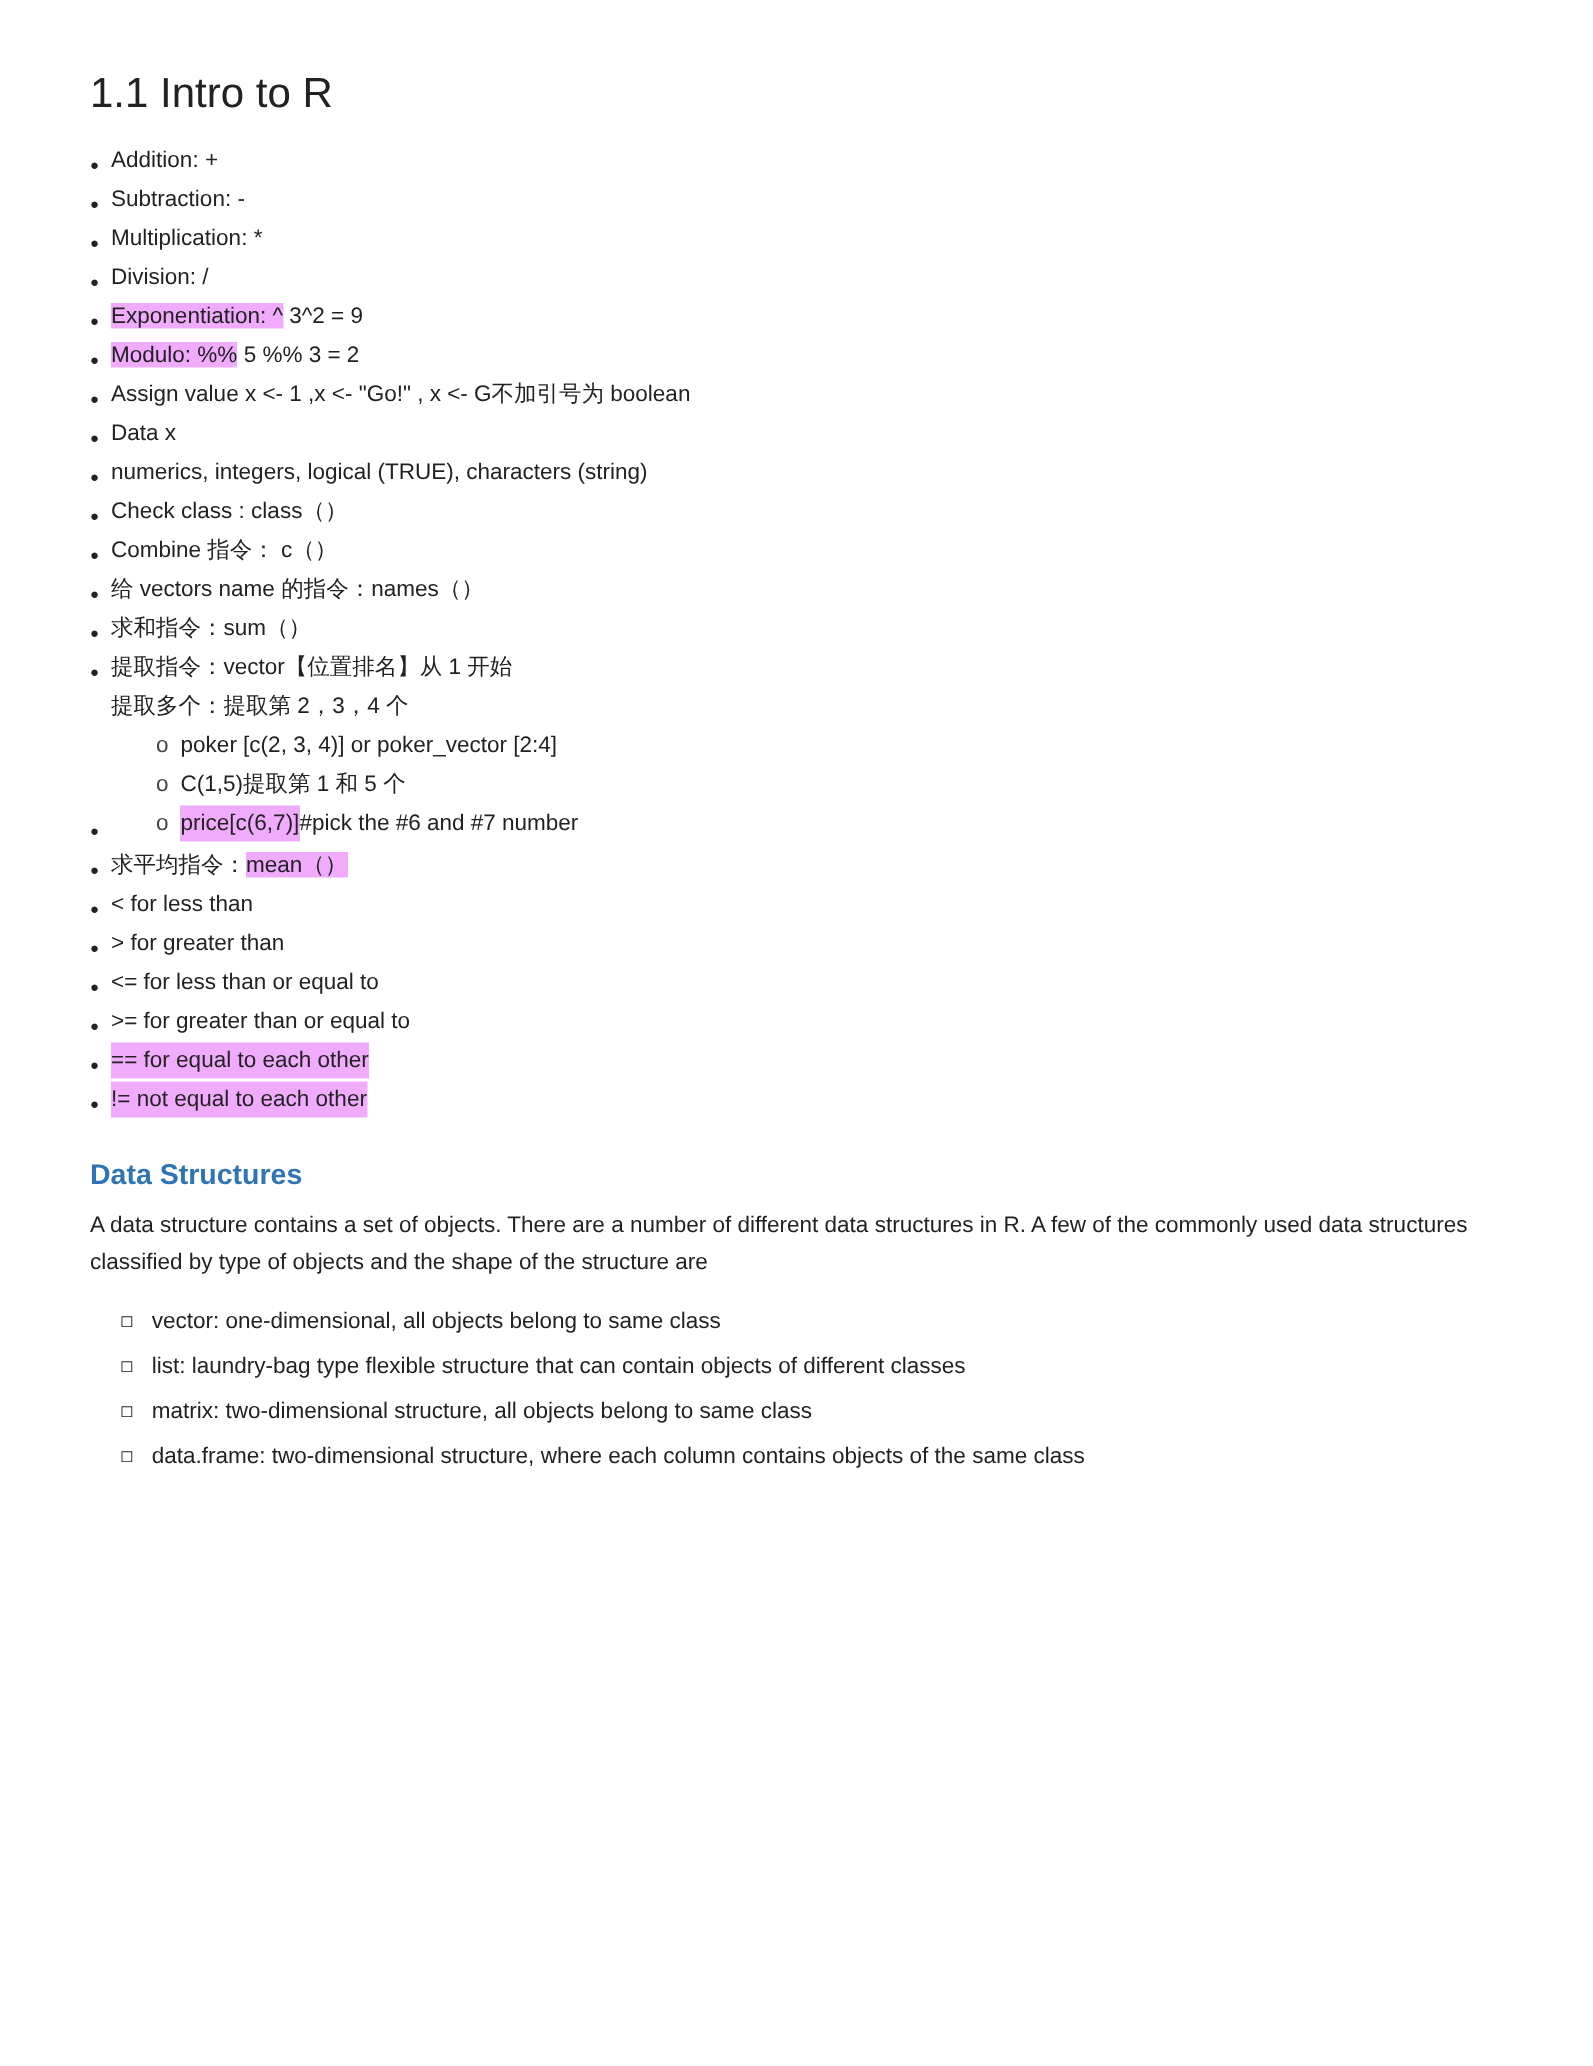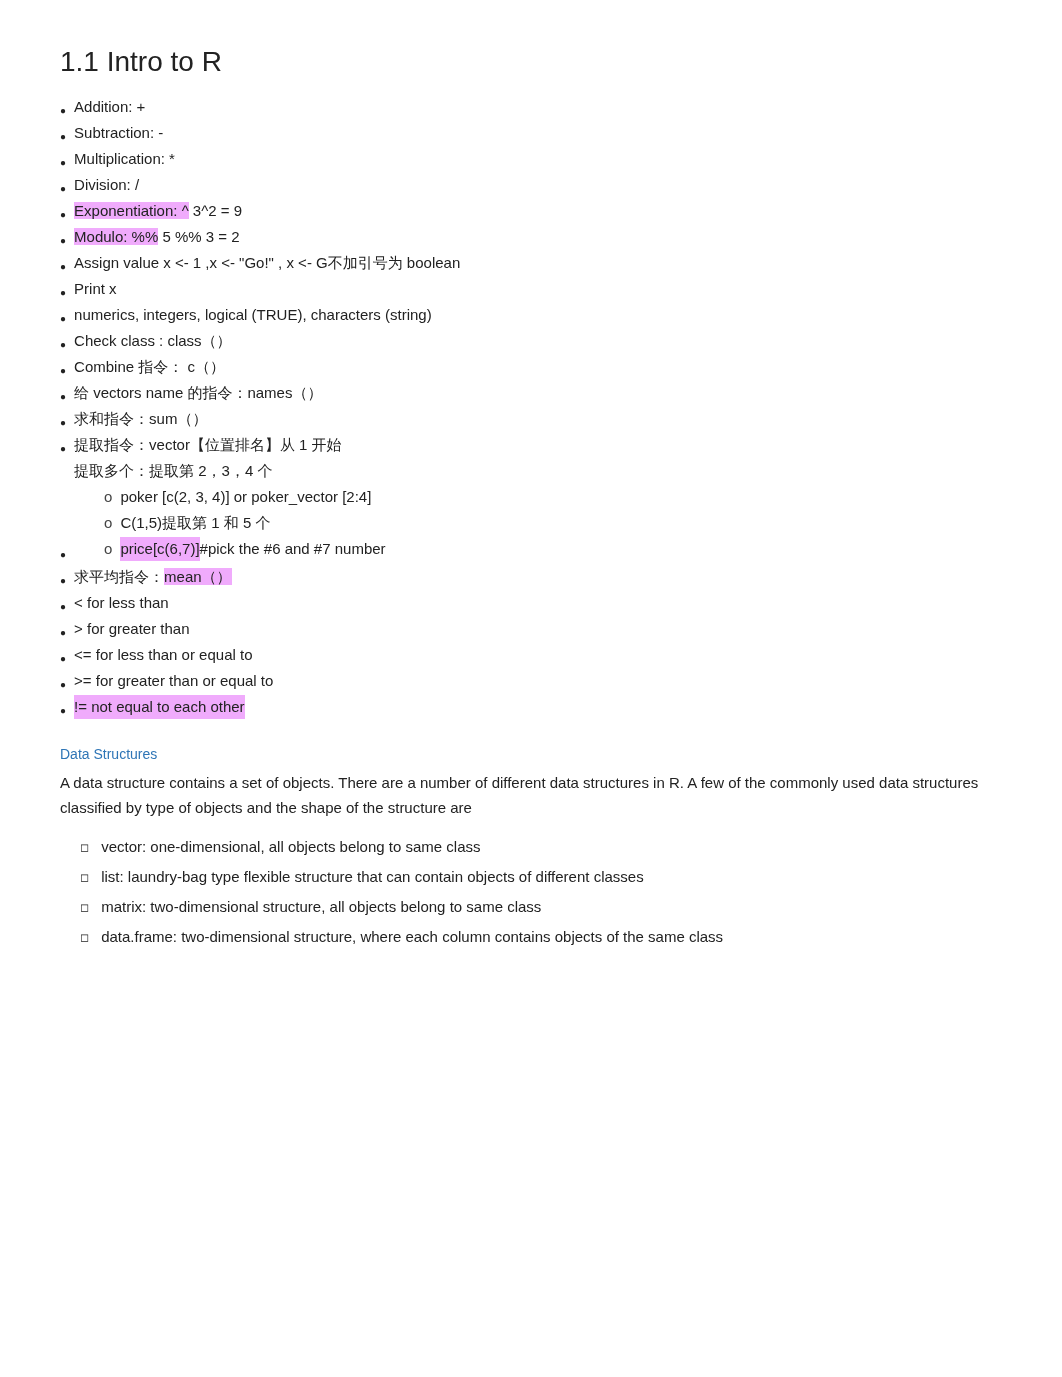--- a/index.html
+++ b/index.html
@@ -48,22 +48,22 @@
       content: "o";
       margin-right: 8px;
       flex-shrink: 0;
       color: #444;
     }
     .highlight-yellow {
       background-color: #f0abfc;
     }
     .section-heading {
       color: #2e75b6;
-      font-size: 14px;
-      font-weight: normal;
+      font-size: 19px;
+      font-weight: bold;
       margin-top: 24px;
       margin-bottom: 6px;
     }
     .paragraph {
       margin-bottom: 14px;
       line-height: 1.65;
     }
     .structured-list {
       list-style: none;
       padding: 0;
@@ -113,21 +113,21 @@
   </li>
   <li>
     <span>
       <span class="highlight-yellow">Modulo: %%</span><span>  5 %% 3 = 2</span>
     </span>
   </li>
   <li>
     <span>Assign value x &lt;- 1 ,x &lt;- "Go!" , x &lt;- G不加引号为 boolean</span>
   </li>
   <li>
-    <span>Print x</span>
+    <span>Data x</span>
   </li>
   <li>
     <span>
       <span>numerics, integers, logical (TRUE), characters (string)</span>
     </span>
   </li>
   <li>
     <span>Check class : class（）</span>
   </li>
   <li>
@@ -172,20 +172,23 @@
   <li>
     <span>&gt; for greater than</span>
   </li>
   <li>
     <span>&lt;= for less than or equal to</span>
   </li>
   <li>
     <span>&gt;= for greater than or equal to</span>
   </li>
   <li>
+    <span class="highlight-yellow">== for equal to each other</span>
+  </li>
+  <li>
     <span class="highlight-yellow">!= not equal to each other</span>
   </li>
 </ul>
 
 <div class="spacer">
   <div class="section-heading">Data Structures</div>
   <p class="paragraph">A data structure contains a set of objects. There are a number of different data structures in R. A few of the commonly used data structures classified by type of objects and the shape of the structure are</p>
   <ul class="structured-list">
     <li>
       <span class="li-content">vector: one-dimensional, all objects belong to same class</span>

